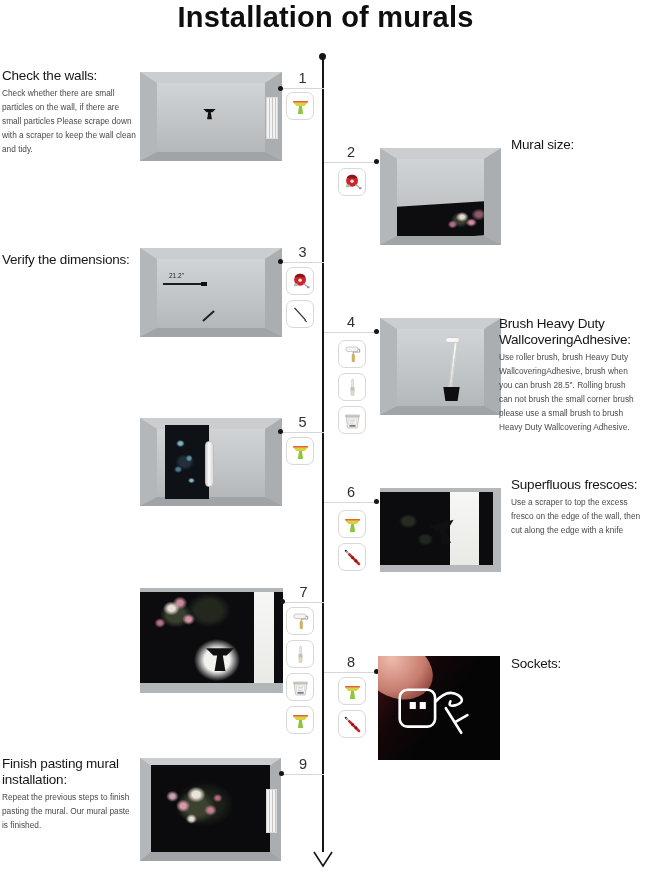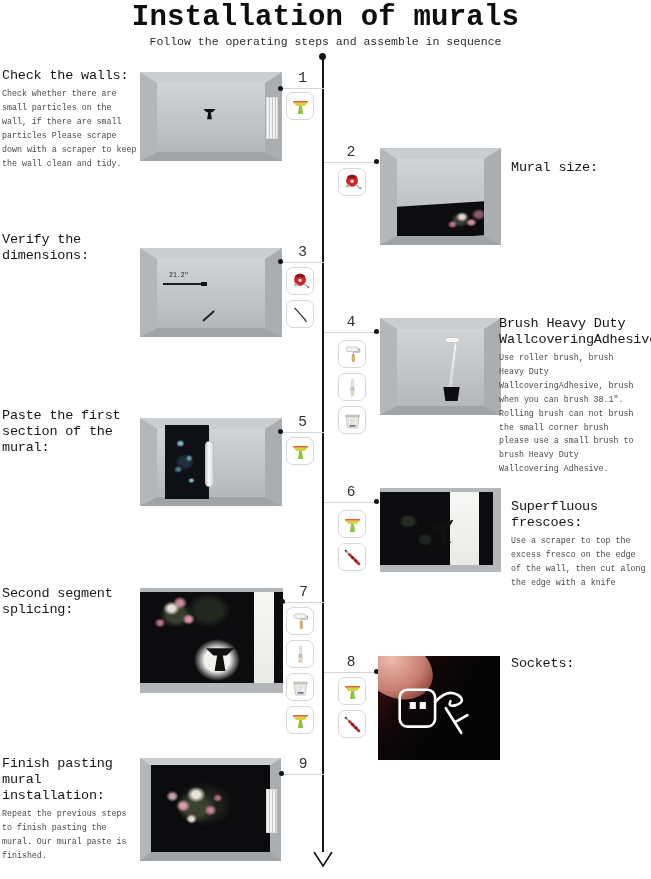--- a/index.html
+++ b/index.html
@@ -1,17 +1,17 @@
 <!DOCTYPE html>
 <html><head>
 <meta charset="utf-8">
 <style>
   html,body{margin:0;padding:0;background:#fff;}
   .canvas{position:relative;width:651px;height:879px;background:#fff;overflow:hidden;
-          font-family:Liberation Mono, monospace;color:#1a1a1a;}
+          font-family:Liberation Sans, sans-serif;color:#1a1a1a;}
   .hdr-title{position:absolute;left:0;right:0;top:1px;text-align:center;
              font-size:29px;font-weight:700;letter-spacing:.2px;color:#0e0e0e;}
   .hdr-sub{position:absolute;left:0;right:0;top:35px;text-align:center;font-size:11.5px;color:#2e2e2e;}
   
   .tl{position:absolute;left:322px;top:57px;width:2px;height:795px;background:#151515;}
   .tl-dot{position:absolute;left:319px;top:53px;width:7px;height:7px;border-radius:50%;background:#151515;}
   .tl-arrow{position:absolute;left:312px;top:850px;}
   .conn{position:absolute;height:1px;background:#d6d6d6;}
   .dot{position:absolute;width:5px;height:5px;border-radius:50%;background:#141414;}
   .num{position:absolute;text-align:center;font-size:14.5px;color:#2e2e2e;}
@@ -143,21 +143,20 @@
       </g>
       <rect x="23" y="44" width="8" height="9" fill="#ffffff"></rect>
       <rect x="36" y="44" width="8" height="9" fill="#ffffff"></rect>
     </symbol>
   </defs>
 </svg>
 
 <div class="canvas">
 
   <div class="hdr-title">Installation of murals</div>
-  <div class="hdr-sub">Follow the operating steps and assemble in sequence</div>
 
   <div class="tl"></div>
   <div class="tl-dot"></div>
   <svg class="tl-arrow" width="22" height="18" viewBox="0 0 22 18">
     <path d="M2 2 L11 16 L20 2" fill="none" stroke="#151515" stroke-width="1.6"></path>
   </svg>
 
   <section>
     <div class="txt" style="left:2px;top:68px;width:136px">
       <h2>Check the walls:</h2>
@@ -188,27 +187,27 @@
     <div class="tools" style="left:338px;top:168px">
       <span class="tool">
           <svg viewBox="0 0 24 24">
             <use href="#i-tape"></use>
           </svg>
         </span>
     </div>
     <figure class="room" style="left:380px;top:148px;width:121px;height:97px;margin:0;overflow:hidden">
       <div class="abs mural2" style="left:-6px;right:-6px;bottom:-2px;height:34px;transform:rotate(-3.5deg)"></div>
     </figure>
-    <div class="txt" style="left:511px;top:160px;width:138px">
+    <div class="txt" style="left:511px;top:137px;width:138px">
       <h2>Mural size:</h2>
     </div>
   </section>
 
   <section>
-    <div class="txt" style="left:2px;top:232px;width:136px">
+    <div class="txt" style="left:2px;top:252px;width:136px">
       <h2>Verify the dimensions:</h2>
     </div>
     <figure class="room" style="left:140px;top:248px;width:142px;height:89px;margin:0">
       <span class="dim-label" style="left:12px;top:13px">21.2"</span>
       <div class="dim-line" style="left:6px;top:24px;width:42px"></div>
       <div class="marker-stroke" style="left:44px;top:56px"></div>
     </figure>
     <div class="conn" style="left:281px;top:262px;width:43px"></div>
     <span class="dot" style="left:278px;top:259px"></span>
     <span class="num" style="left:281px;top:244px;width:43px">3</span>
@@ -247,27 +246,26 @@
           </svg>
         </span>
     </div>
     <figure class="room" style="left:380px;top:318px;width:121px;height:97px;margin:0">
       <div class="rollerhead" style="left:48px;top:8px"></div>
       <div class="pole" style="left:54px;top:13px;height:44px;transform:rotate(7deg)"></div>
       <div class="bucket" style="left:46px;top:58px"></div>
     </figure>
     <div class="txt" style="left:499px;top:316px;width:138px">
       <h2>Brush Heavy Duty WallcoveringAdhesive:</h2>
-      <p>Use roller brush, brush Heavy Duty WallcoveringAdhesive, brush when you can brush 38.1". Rolling brush can not brush the small corner brush please use a small brush to brush Heavy Duty Wallcovering Adhesive.</p>
+      <p>Use roller brush, brush Heavy Duty WallcoveringAdhesive, brush when you can brush 28.5". Rolling brush can not brush the small corner brush please use a small brush to brush Heavy Duty Wallcovering Adhesive.</p>
     </div>
   </section>
 
   <section>
     <div class="txt" style="left:2px;top:408px;width:136px">
-      <h2>Paste the first section of the mural:</h2>
     </div>
     <figure class="room" style="left:140px;top:418px;width:142px;height:88px;margin:0">
       <div class="abs mural5" style="left:8px;top:-4px;bottom:-2px;width:44px"></div>
       <div class="roll" style="left:48px;top:12px;height:46px"></div>
     </figure>
     <div class="conn" style="left:281px;top:432px;width:43px"></div>
     <span class="dot" style="left:278px;top:429px"></span>
     <span class="num" style="left:281px;top:414px;width:43px">5</span>
     <div class="tools" style="left:286px;top:437px">
       <span class="tool">
@@ -293,29 +291,28 @@
             <use href="#i-knife"></use>
           </svg>
         </span>
     </div>
     <figure class="dark mural6" style="left:380px;top:488px;width:121px;height:84px;margin:0;border:solid #b5b8ba;border-width:4px 8px 7px 0">
       <div class="whiteband" style="left:62%;width:26%"></div>
       <svg class="abs sil" style="left:40%;top:30%;width:36px;height:36px;transform:rotate(-14deg)" viewBox="0 0 24 24">
           <use href="#i-sq-sil"></use>
         </svg>
     </figure>
-    <div class="txt" style="left:511px;top:499px;width:138px">
+    <div class="txt" style="left:511px;top:477px;width:138px">
       <h2>Superfluous frescoes:</h2>
       <p>Use a scraper to top the excess fresco on the edge of the wall, then cut along the edge with a knife</p>
     </div>
   </section>
 
   <section>
     <div class="txt" style="left:2px;top:586px;width:136px">
-      <h2>Second segment splicing:</h2>
     </div>
     <figure class="dark mural7" style="left:140px;top:588px;width:143px;height:105px;margin:0;border:solid #b3b6b8;border-width:4px 0 10px 0">
       <div class="whiteband" style="left:80%;width:14%"></div>
       <div class="abs" style="left:38%;top:52%;width:46px;height:42px;background:radial-gradient(closest-side,#f2f2ef 55%,rgba(242,242,239,0));"></div>
       <svg class="abs sil" style="left:43%;top:52%;width:38px;height:38px" viewBox="0 0 24 24">
           <use href="#i-sq-sil"></use>
         </svg>
     </figure>
     <div class="conn" style="left:283px;top:602px;width:41px"></div>
     <span class="dot" style="left:280px;top:599px"></span>

